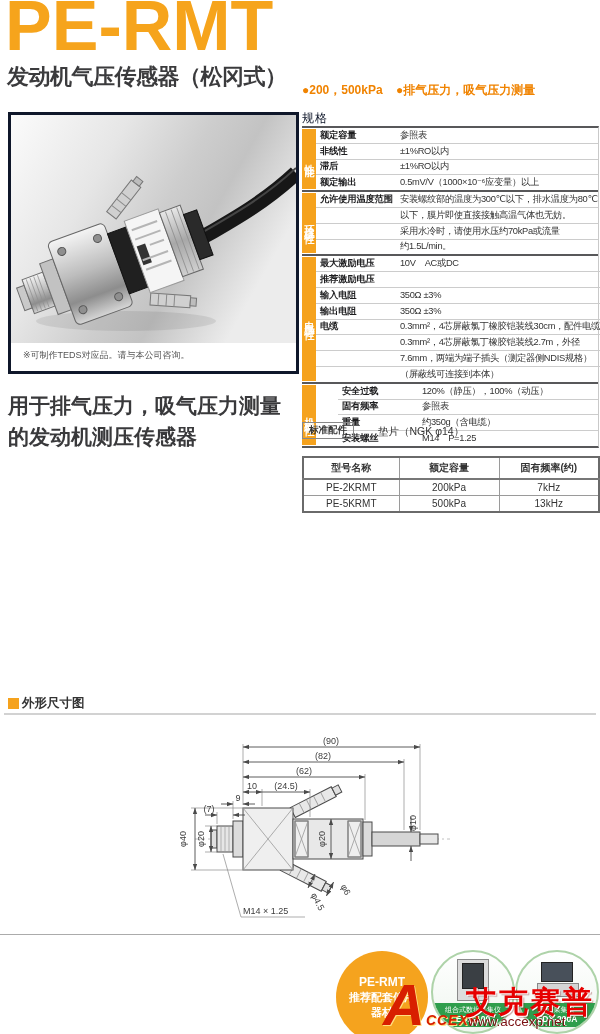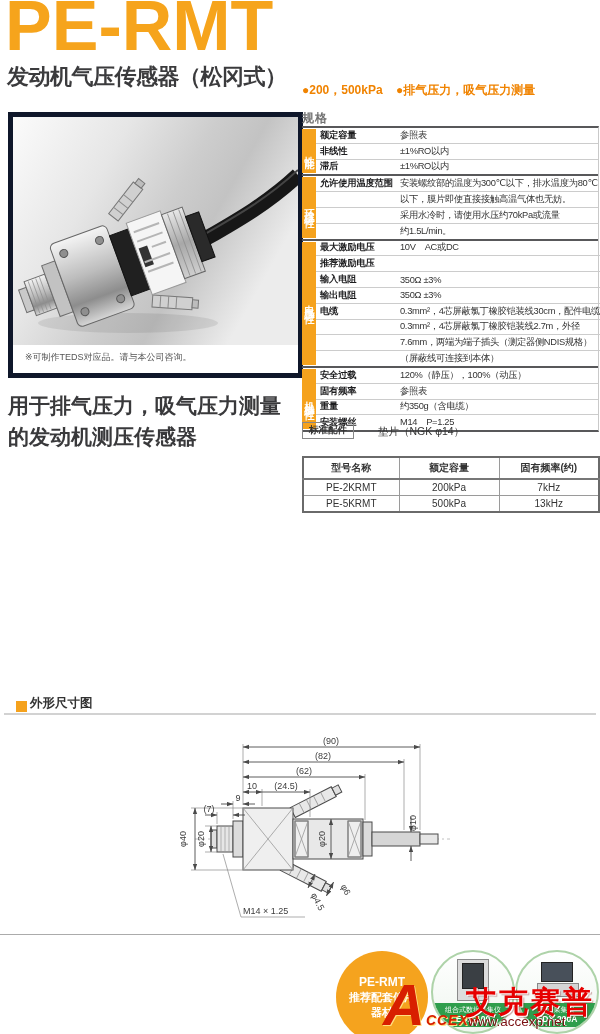--- a/index.html
+++ b/index.html
@@ -9,35 +9,35 @@
   
   .title{position:absolute;left:5px;top:-9px;font-size:70px;line-height:70px;font-weight:bold;
          color:#F6A41C;letter-spacing:0;white-space:nowrap;}
   .subtitle{position:absolute;left:7px;top:62px;font-size:22px;font-weight:bold;color:#3B3B3D;
             letter-spacing:-0.5px;white-space:nowrap;}
   .header-bullets{position:absolute;left:302px;top:82px;font-size:12px;font-weight:bold;
                   color:#F08300;white-space:nowrap;}
   .header-bullets span{margin-right:10px;}
 
   
-  .photo-frame{position:absolute;left:8px;top:112px;width:285px;height:256px;border:5px solid #0f172a;background:#fff;}
+  .photo-frame{position:absolute;left:8px;top:112px;width:285px;height:256px;border:3px solid #0f172a;background:#fff;}
   .photo-area{width:100%;height:228px;}
   .photo-caption{padding:6px 0 0 12px;font-size:9px;color:#555;}
 
   
   .intro-heading{position:absolute;left:8px;top:390px;width:292px;font-size:21px;line-height:31px;
                  font-weight:bold;color:#39393B;letter-spacing:0;}
   .intro-bullet{position:absolute;left:8px;top:452px;font-size:12px;color:#222;}
 
   
-  .specs-title{position:absolute;left:302px;top:110px;font-size:12px;font-weight:bold;color:#737373;letter-spacing:1px;}
+  .specs-title{position:absolute;left:302px;top:110px;font-size:12px;font-weight:normal;color:#0f172a;letter-spacing:1px;}
   .spec-table{position:absolute;left:302px;top:126px;width:296px;
               border-top:2px solid #58585A;border-bottom:2px solid #58585A;border-right:1px solid #C9C9C9;}
   .spec-section{display:flex;border-bottom:2px solid #58585A;}
-  .spec-section:last-child{border-bottom:none;}
+  .spec-section:last-child{border-bottom:none;gap:22px;}
   .section-tab{width:14px;background:#F5A21D;color:#fff;writing-mode:vertical-rl;letter-spacing:3px;
                font-size:10px;font-weight:bold;display:flex;align-items:center;justify-content:center;margin:1px 0;}
   .section-rows{flex:1;display:flex;flex-direction:column;}
   .spec-row{display:flex;align-items:center;height:14.8px;border-bottom:1px solid #CCCCCC;}
   .spec-row:last-child{border-bottom:none;}
   .spec-label{width:80px;padding-left:4px;font-size:9.3px;font-weight:bold;color:#1D1D1F;
               letter-spacing:-0.2px;white-space:nowrap;overflow:hidden;flex-shrink:0;}
   .spec-value{flex:1;font-size:9.3px;color:#333;letter-spacing:-0.3px;white-space:nowrap;overflow:hidden;}
 
   
@@ -46,21 +46,21 @@
   .acc-value{margin-left:24px;font-size:10.5px;color:#333;}
 
   
   .model-table{position:absolute;left:302px;top:456px;width:296px;border-collapse:collapse;
                border:2px solid #6A6A6A;table-layout:fixed;}
   .model-table th,.model-table td{border:1px solid #9A9A9A;font-size:10px;text-align:center;padding:0;}
   .model-table th{height:20px;font-weight:bold;color:#333;border-bottom:2px solid #777;}
   .model-table td{height:15px;color:#333;}
 
   
-  .dims-header{position:absolute;left:16px;top:695px;display:flex;align-items:flex-end;}
+  .dims-header{position:absolute;left:8px;top:695px;display:flex;align-items:center;}
   .dims-sq{width:11px;height:11px;background:#F5A21D;margin-right:3px;}
   .dims-label{font-size:12.5px;font-weight:bold;color:#333;}
   .hr1{position:absolute;left:4px;top:713px;width:592px;height:2px;background:#D2D2D2;}
   .drawing{position:absolute;left:165px;top:735px;}
 
   
   .hr2{position:absolute;left:0;top:934px;width:600px;height:1px;background:#ABABAB;}
   .reco-circle{position:absolute;left:336px;top:951px;width:92px;height:92px;border-radius:50%;
                background:#F5A31E;color:#fff;font-weight:bold;display:flex;flex-direction:column;
                align-items:center;justify-content:center;text-align:center;z-index:1;}
@@ -195,20 +195,24 @@
           <div class="spec-value">参照表</div>
           </div>
         <div class="spec-row">
           <div class="spec-label">非线性</div>
           <div class="spec-value">±1%RO以内</div>
           </div>
         <div class="spec-row">
           <div class="spec-label">滞后</div>
           <div class="spec-value">±1%RO以内</div>
           </div>
+        <div class="spec-row">
+          <div class="spec-label">额定输出</div>
+          <div class="spec-value">0.5mV/V（1000×10⁻⁶应变量）以上</div>
+          </div>
       </div>
     </div>
 
     <div class="spec-section">
       <div class="section-tab">环境特性</div>
       <div class="section-rows">
         <div class="spec-row">
           <div class="spec-label">允许使用温度范围</div>
           <div class="spec-value">安装螺纹部的温度为300℃以下，排水温度为80℃</div>
           </div>

